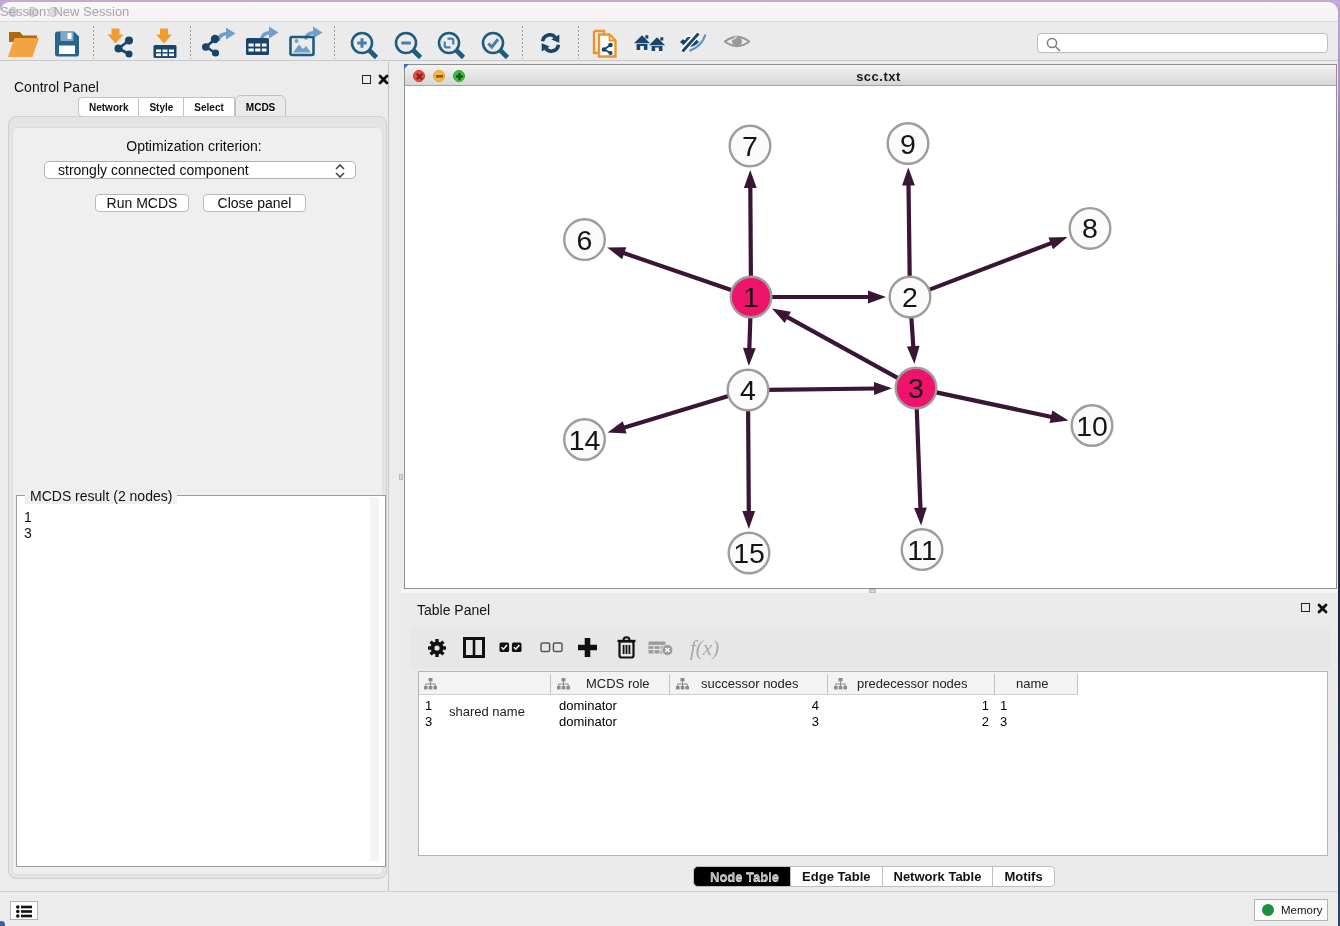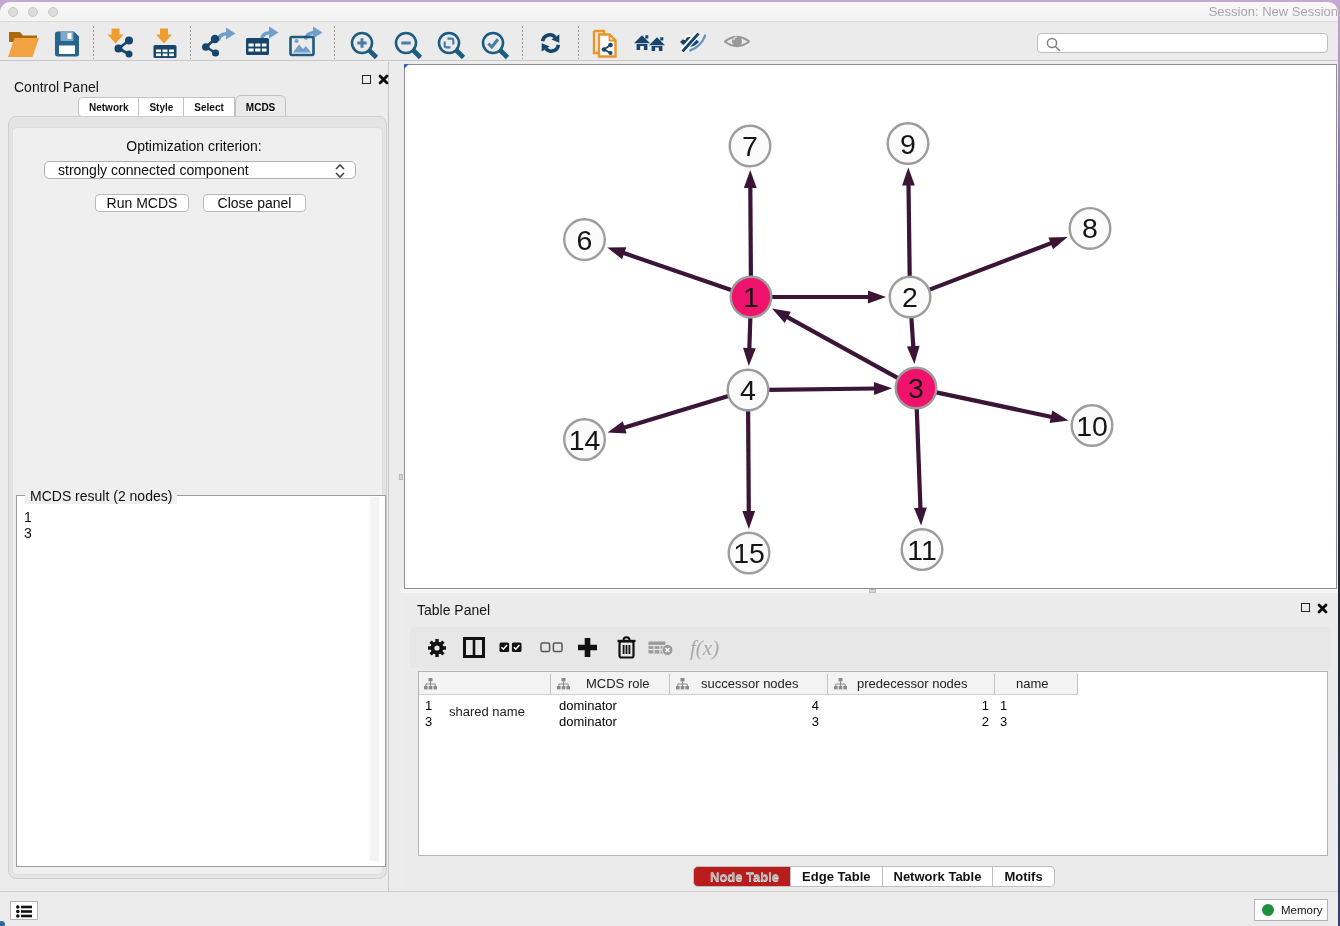--- a/index.html
+++ b/index.html
@@ -1,21 +1,21 @@
 <!DOCTYPE html>
 <html><head>
 <meta charset="utf-8">
 <style>
 * { margin:0; padding:0; box-sizing:border-box; }
 html,body { width:1340px; height:926px; overflow:hidden; }
 body { font-family:"Liberation Sans", sans-serif; background:linear-gradient(180deg,#c3a9d3 0px,#a78fc0 90px,#6a5f93 220px,#323459 360px,#20253f 620px,#2b4468 926px); position:relative; }
 .app { position:absolute; left:0; top:2px; width:1338px; height:924px; background:#ececec; border-radius:10px 10px 0 0; overflow:hidden; }
 .titlebar { position:absolute; left:0; top:0; width:1338px; height:20px; background:linear-gradient(#f8f8f8,#f3f3f3); border-bottom:1px solid #d8d8d8; border-radius:10px 10px 0 0; }
 .tl { position:absolute; top:5px; width:10px; height:10px; border-radius:50%; background:#dcdcdc; border:1px solid #c6c6c6; }
-.wintitle { position:absolute; top:2px; left:0; width:100%; text-align:right; font-size:13px; color:#a9a4ad; }
+.wintitle { position:absolute; top:2px; left:0; width:100%; text-align:left; font-size:13px; color:#a9a4ad; }
 .toolbar { position:absolute; left:0; top:21px; width:1338px; height:38px; background:#ebebeb; border-bottom:1px solid #c9c9c9; }
 .sep { position:absolute; top:3px; height:33px; width:1px; background-image:repeating-linear-gradient(#9a9a9a 0 2px, transparent 2px 4px); }
 .ticon { position:absolute; top:3px; }
 .searchbox { position:absolute; left:1037px; top:10px; width:291px; height:20px; background:#fff; border:1px solid #bdbdbd; border-radius:4px; }
 
 .cpanel { position:absolute; left:0; top:60px; width:389px; height:832px; background:#ececec; border-right:1px solid #c6c6c6; }
 .paneltitle { font-size:14px; color:#141414; }
 .cp-head { position:absolute; left:14px; top:17px; }
 .float-ic { position:absolute; width:9px; height:9px; border:1.5px solid #222; background:transparent; }
 .tabs { position:absolute; top:35px; left:78px; height:20px; display:flex; }
@@ -222,20 +222,35 @@
       <div class="resulttitle">MCDS result (2 nodes)</div>
       <div style="position:absolute;left:7px;top:14px;font-size:14px;color:#111;line-height:15.5px;">1<br>3</div>
       <div style="position:absolute;right:6px;top:1px;width:9px;height:364px;background:#f4f4f4;"></div>
     </div>
   </div>
   <div class="abs" style="left:399px;top:472px;width:4px;height:6px;background:#d6d6d6;border:1px solid #b9b9b9;"></div>
   <div class="netwin">
     <svg class="abs" style="left:-1px;top:-1px;z-index:5" width="5" height="5">
         <path d="M0,0 L5,0 L0,5 Z" fill="#3a66b0"></path>
       </svg>
+    <div class="nettitle">
+      <div class="light" style="left:8px;background:#ee4a3f;border:1px solid #d3372e;"></div>
+      <div class="light" style="left:28px;background:#f6b843;border:1px solid #e0a02f;"></div>
+      <div class="light" style="left:48px;background:#3fba3f;border:1px solid #2fa42f;"></div>
+      <svg class="abs" style="left:10.5px;top:7.5px" width="7" height="7">
+          <path d="M0.7,0.7 L6.3,6.3 M6.3,0.7 L0.7,6.3" stroke="#8c1f16" stroke-width="2.2"></path>
+        </svg>
+      <svg class="abs" style="left:30.5px;top:10px" width="7" height="2.6">
+          <rect width="7" height="2.6" fill="#8a5c00"></rect>
+        </svg>
+      <svg class="abs" style="left:50.5px;top:7.5px" width="7" height="7">
+          <path d="M3.5,0 V7 M0,3.5 H7" stroke="#0e5c13" stroke-width="2.4"></path>
+        </svg>
+      <div class="netname">scc.txt</div>
+    </div>
     <div class="canvas" id="canvas">
         <svg width="931" height="501" style="position:absolute;left:0;top:0">
           <line x1="345.9" y1="190.5" x2="345.3" y2="99.0" stroke="#3a1536" stroke-width="4.2"></line>
           <polygon points="345.2,83.0 351.7,101.0 338.9,101.0" fill="#3a1536"></polygon>
           <line x1="327.6" y1="203.6" x2="217.3" y2="165.6" stroke="#3a1536" stroke-width="4.2"></line>
           <polygon points="202.2,160.4 221.3,160.2 217.1,172.3" fill="#3a1536"></polygon>
           <line x1="365.5" y1="210.0" x2="465.0" y2="210.0" stroke="#3a1536" stroke-width="4.2"></line>
           <polygon points="481.0,210.0 463.0,216.4 463.0,203.6" fill="#3a1536"></polygon>
           <line x1="345.4" y1="229.5" x2="344.3" y2="263.0" stroke="#3a1536" stroke-width="4.2"></line>
           <polygon points="343.8,279.0 338.0,260.8 350.8,261.2" fill="#3a1536"></polygon>
@@ -432,21 +447,21 @@
       <div class="abs rowtext" style="left:340px;top:26px;width:60px;text-align:right;">4</div>
       <div class="abs rowtext" style="left:510px;top:26px;width:60px;text-align:right;">1</div>
       <div class="abs rowtext" style="left:581px;top:26px;">1</div>
       <div class="abs rowtext" style="left:6px;top:42px;">3</div>
       <div class="abs rowtext" style="left:140px;top:42px;">dominator</div>
       <div class="abs rowtext" style="left:340px;top:42px;width:60px;text-align:right;">3</div>
       <div class="abs rowtext" style="left:510px;top:42px;width:60px;text-align:right;">2</div>
       <div class="abs rowtext" style="left:581px;top:42px;">3</div>
     </div>
     <div class="abs" style="left:290px;top:273px;display:flex;">
-      <div class="ttab" style="border-left:1px solid #bfbfbf;border-radius:5px 0 0 5px;background:#b91c1c;color:#b5b5b5;text-shadow:0 1px 0 #f5f5f5;padding-left:16px;">Node Table</div>
+      <div class="ttab" style="border-left:1px solid #bfbfbf;border-radius:5px 0 0 5px;background:#000000;color:#b5b5b5;text-shadow:0 1px 0 #f5f5f5;padding-left:16px;">Node Table</div>
       <div class="ttab">Edge Table</div>
       <div class="ttab">Network Table</div>
       <div class="ttab" style="border-radius:0 5px 5px 0;">Motifs</div>
     </div>
   </div>
   <div class="statusbar">
     <div class="sbtn" style="left:10px;top:8.5px;width:28px;height:19px;">
       <svg width="16" height="13" style="position:absolute;left:5px;top:3px">
         <circle cx="1.8" cy="2" r="1.8" fill="#111"></circle>
           <rect x="5" y="0.7" width="11" height="2.6" fill="#111"></rect>

